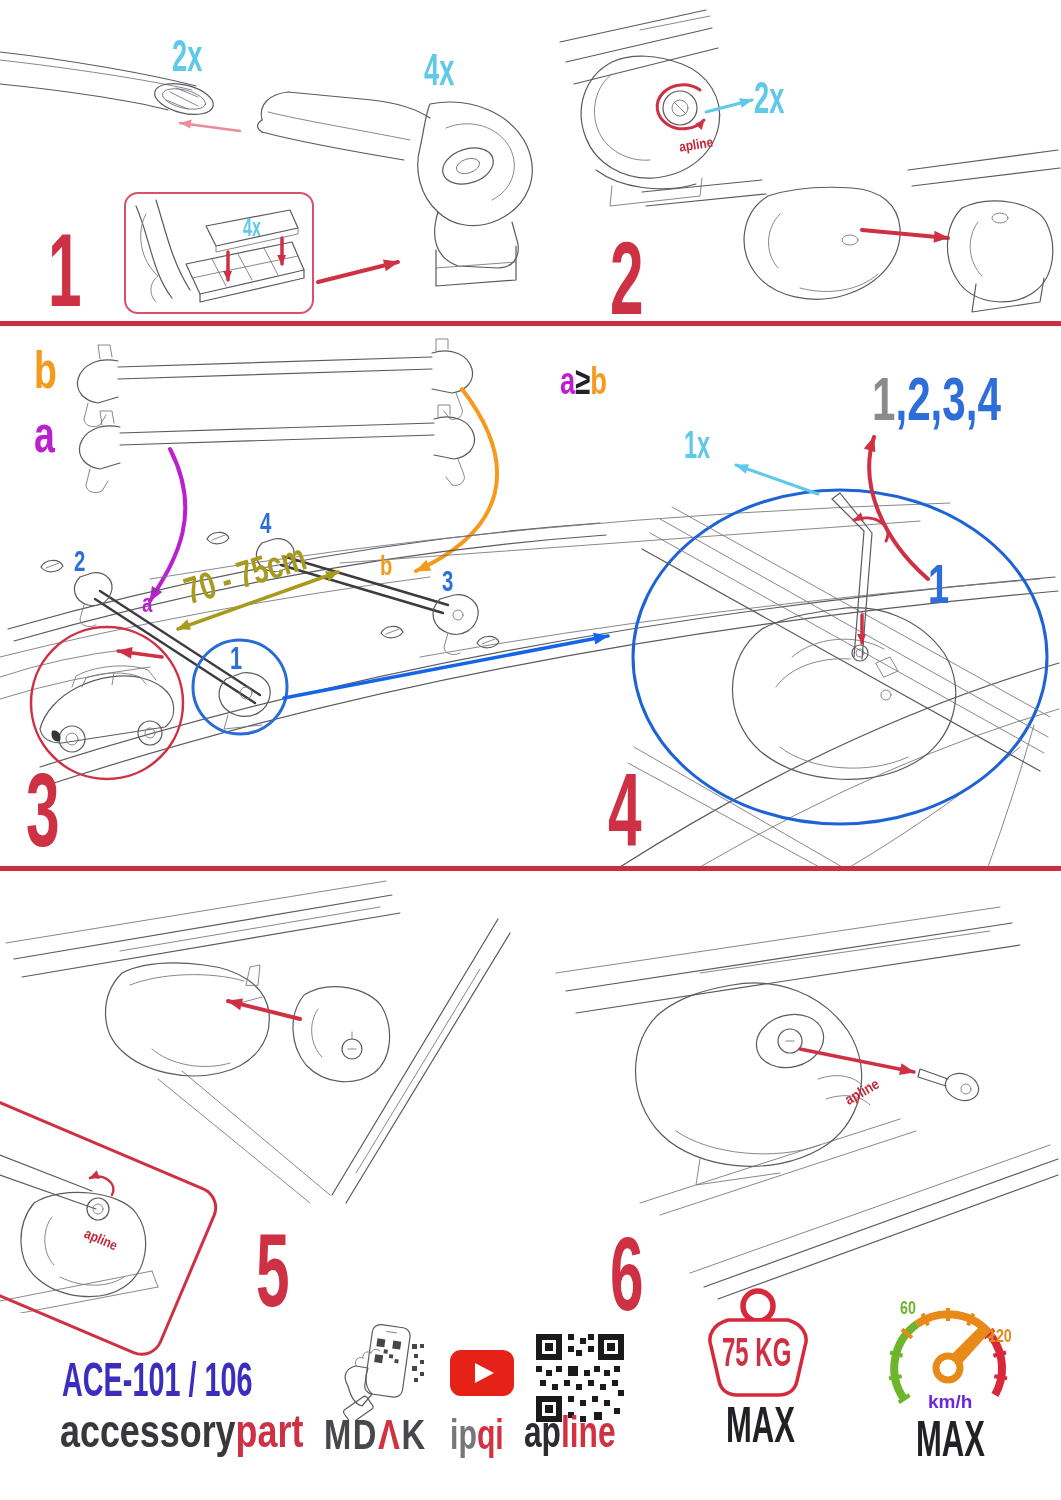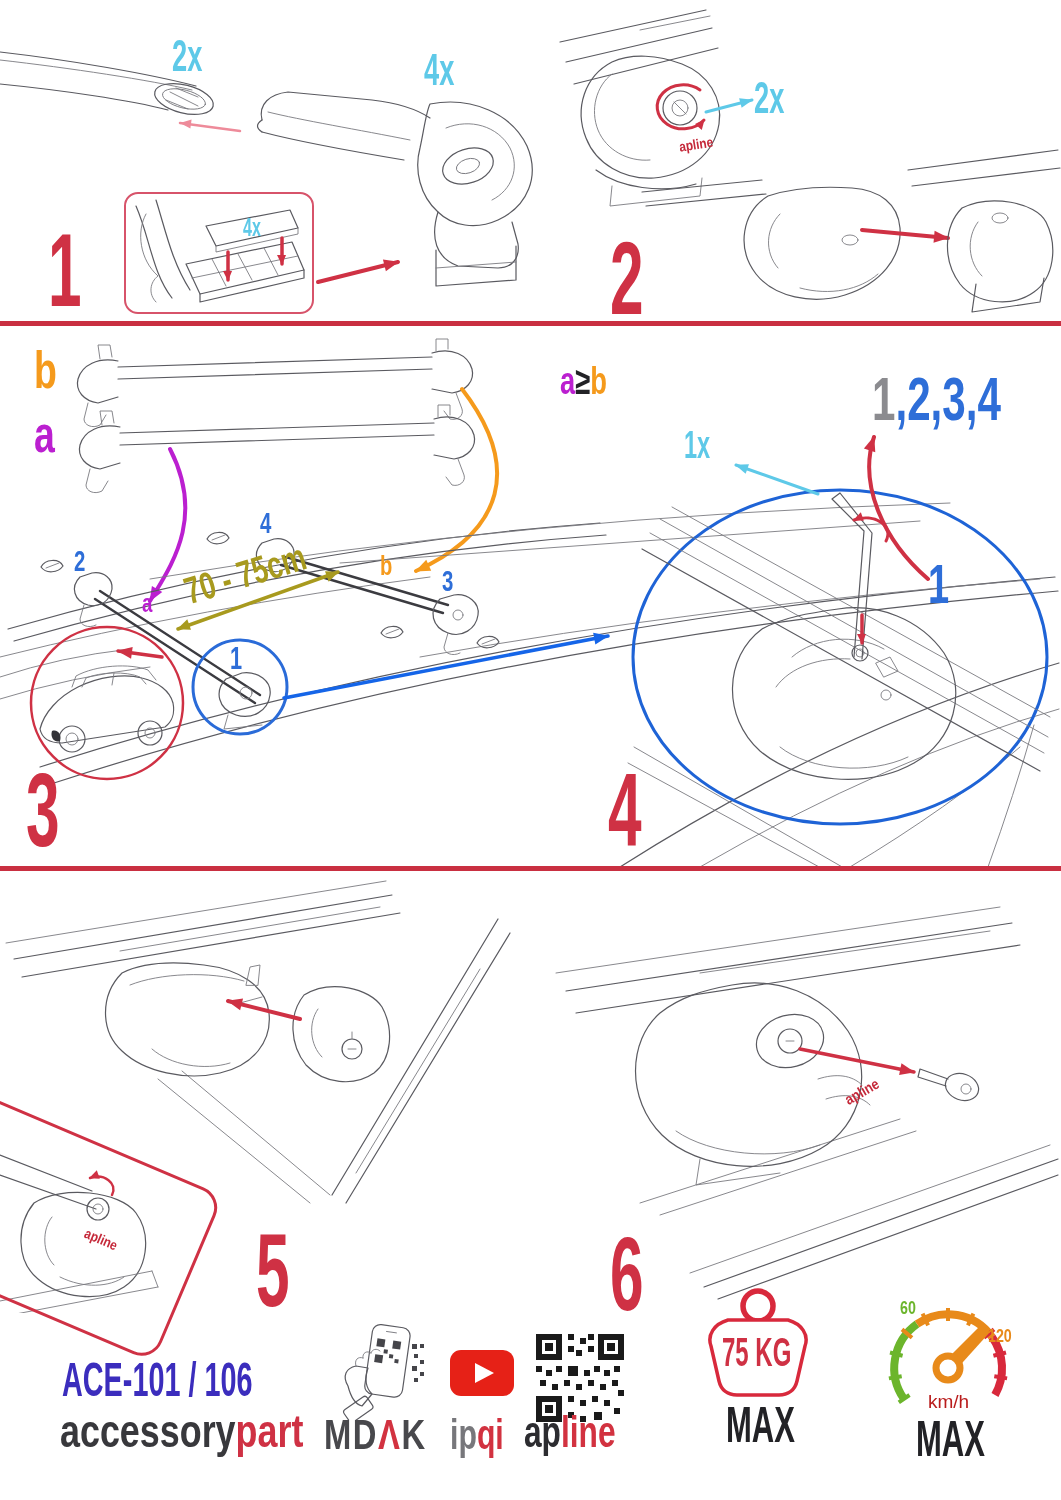--- a/index.html
+++ b/index.html
@@ -410,16 +410,16 @@
   <g stroke-width="4">
     <path d="M35.5,105 L24.8,112.4 M27.7,86.2 L14.9,88.4 M28.6,65.8 L16,62.5" stroke="#6cb52c"></path>
     <path d="M38,47.8 L28,39.4 M54.1,35.4 L48.6,23.6 M74,31 L74,18 M93.9,35.4 L99.4,23.6" stroke="#e88a1a"></path>
     <path d="M110,47.8 L120,39.4 M119.4,65.8 L132,62.5 M120.3,86.2 L133.1,88.4" stroke="#d8293c"></path>
   </g>
   <polygon points="68,74 80,82 116,42 106,36" fill="#e88a1a"></polygon>
   <circle cx="74" cy="78" r="12" fill="#fff" stroke="#e88a1a" stroke-width="7"></circle>
 </svg>
 <div class="lbl" style="left:900px;top:1298px;font-size:19px;color:#6cb52c;transform:scaleX(.75)">60</div>
 <div class="lbl" style="left:988px;top:1326px;font-size:19px;color:#e88a1a;transform:scaleX(.75)">120</div>
-<div class="lbl" style="left:928px;top:1392px;font-size:19px;color:#b91c1c;font-weight:400">km/h</div>
+<div class="lbl" style="left:928px;top:1392px;font-size:19px;color:#6d28d9;font-weight:700">km/h</div>
 <div class="lbl ink" style="left:916px;top:1414px;font-size:50px;transform:scaleX(.62)">MAX</div>
 
 </div>
 
 </body></html>

